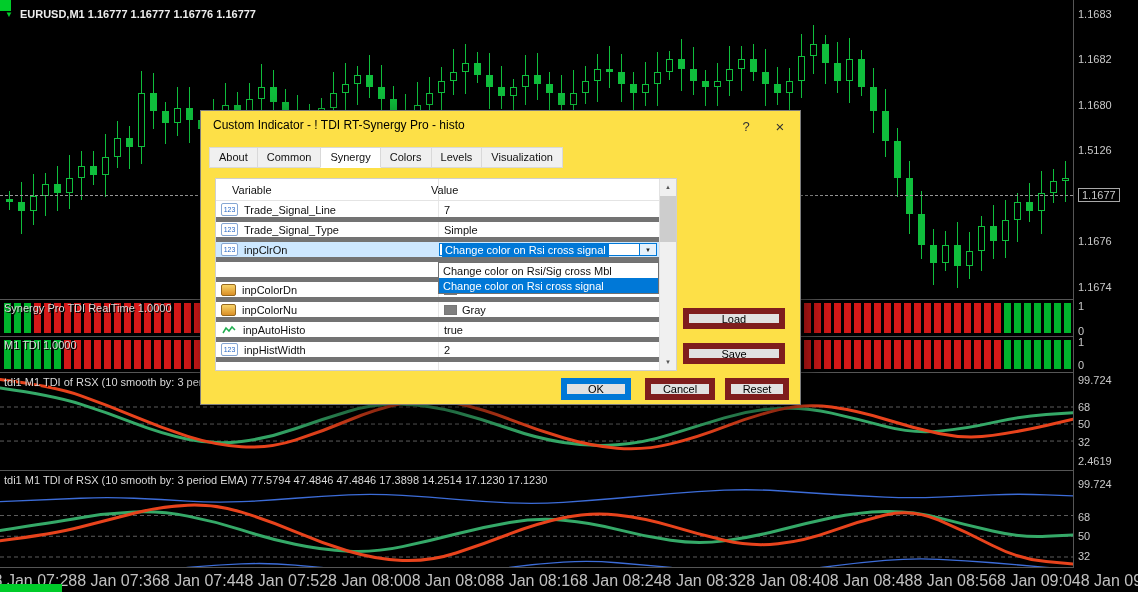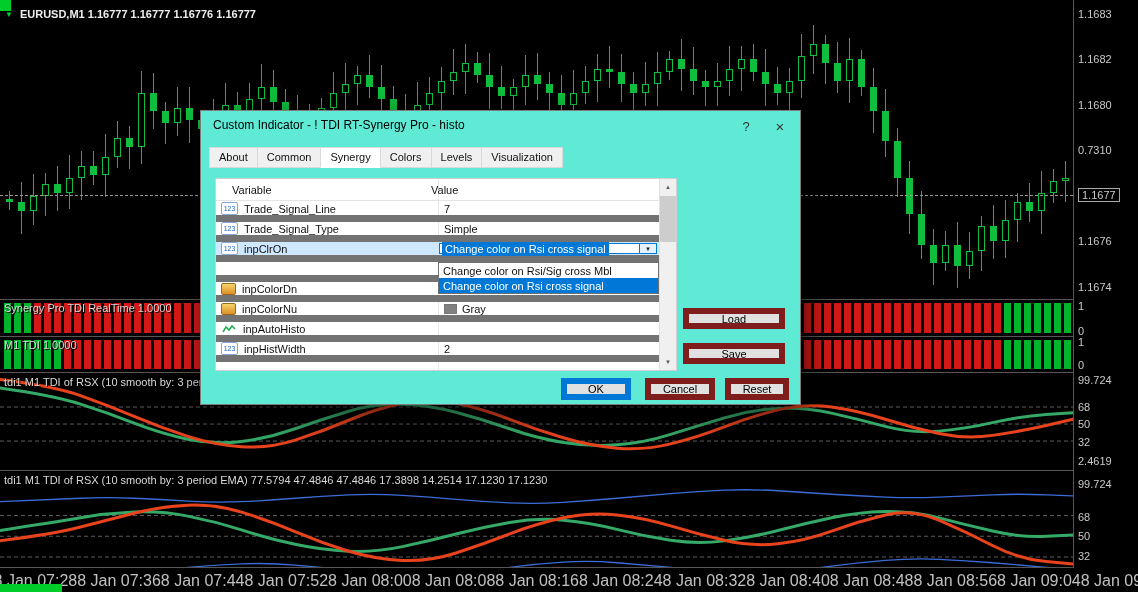--- a/index.html
+++ b/index.html
@@ -33,37 +33,37 @@
 
   
   .ind-win { position: absolute; left: 0; width: 1073px; background: #000; overflow: hidden; }
   .win-label { position: absolute; left: 4px; top: 2px; font-size: 11px; color: #d9d9d9; z-index: 3; white-space: nowrap; text-shadow: 1px 1px 0 #000; }
   .hbar { position: absolute; top: 3px; bottom: 3px; width: 7px; }
   .hbar.green { background: #00b42c; }
   .hbar.red { background: #d41818; }
   .lvl { stroke: #5d5d5d; stroke-dasharray: 4 3; stroke-width: 1; }
 
   
-  #dialog { position: absolute; left: 200px; top: 110px; width: 601px; height: 295px; background: #5eead4; border: 1px solid #7e7e7e; box-shadow: 6px 10px 26px rgba(0,0,0,.6); z-index: 10; font-size: 11px; color: #111; }
+  #dialog { position: absolute; left: 200px; top: 110px; width: 601px; height: 295px; background: #fde047; border: 1px solid #7e7e7e; box-shadow: 6px 10px 26px rgba(0,0,0,.6); z-index: 10; font-size: 11px; color: #111; }
   .dlg-title { position: absolute; top: 0; left: 0; right: 0; height: 28px; display: flex; align-items: center; padding-left: 12px; font-size: 12px; color: #000; }
   .dlg-ctl { position: absolute; top: 5px; width: 28px; height: 20px; display: flex; align-items: center; justify-content: center; color: #333; font-size: 13px; cursor: default; }
   #help-btn { right: 40px; }
   #close-btn { right: 6px; font-size: 15px; }
 
   .dlg-tabs { position: absolute; left: 8px; top: 36px; display: flex; }
   .tab { padding: 3px 9px 4px; border: 1px solid #d9d9d9; background: #f0f0f0; margin-right: -1px; font-size: 11px; }
   .tab.active { background: #fff; border-bottom-color: #fff; position: relative; z-index: 2; }
 
   #tbl { position: absolute; left: 14px; top: 67px; width: 462px; height: 193px; border: 1px solid #cfcfcf; background: #fff; }
   .col-div { position: absolute; left: 222px; top: 0; bottom: 0; width: 1px; background: #e7e7e7; }
   .tbl-head { position: absolute; top: 0; left: 0; right: 17px; height: 22px; border-bottom: 1px solid #e4e4e4; display: flex; align-items: center; }
   .th-var { padding-left: 16px; width: 206px; }
   .th-val { padding-left: 9px; }
   #tbl-rows { position: absolute; top: 23px; left: 0; right: 17px; bottom: 0; }
-  .trow { height: 20px; display: flex; border-bottom: 7px solid #737373; }
+  .trow { height: 20px; display: flex; border-bottom: 5px solid #737373; }
   .trow.sel { background: #cde8ff; }
   .cname { width: 222px; display: flex; align-items: center; padding-left: 5px; gap: 6px; overflow: hidden; }
   .cval { flex: 1; display: flex; align-items: center; padding-left: 6px; gap: 5px; position: relative; overflow: visible; }
   .ic { flex: 0 0 auto; display: inline-flex; align-items: center; justify-content: center; }
   .ic-123 { width: 17px; height: 13px; border: 1px solid #86a7d3; border-radius: 2px; background: #fff; color: #2a6bc8; font-size: 7px; }
   .ic-color { width: 15px; height: 12px; border: 1px solid #96691f; border-radius: 2px; background: linear-gradient(180deg, #f8d469, #da8f27); }
   .ic-line { width: 16px; height: 12px; }
   .swatch { width: 13px; height: 10px; border: 1px solid #777; flex: 0 0 auto; }
 
   .combo { position: absolute; left: 1px; right: 2px; top: 1px; bottom: 1px; border: 1px solid #0078d7; background: #fff; display: flex; align-items: center; padding-left: 2px; }
@@ -285,21 +285,21 @@
     <div class="sep" style="top:336px"></div>
     <div class="sep" style="top:372px"></div>
     <div class="sep" style="top:470px"></div>
     <div class="sep" style="top:567px"></div>
     <div id="vsep"></div>
 
     <div id="price-axis">
         <span class="ax" style="top: 14px;">1.1683</span>
         <span class="ax" style="top: 59px;">1.1682</span>
         <span class="ax" style="top: 105px;">1.1680</span>
-        <span class="ax" style="top: 150px;">0.7310</span>
+        <span class="ax" style="top: 150px;">1.5126</span>
         <span class="ax boxed" style="top: 195px;">1.1677</span>
         <span class="ax" style="top: 241px;">1.1676</span>
         <span class="ax" style="top: 287px;">1.1674</span>
         <span class="ax" style="top: 306px;">1</span>
         <span class="ax" style="top: 331px;">0</span>
         <span class="ax" style="top: 342px;">1</span>
         <span class="ax" style="top: 365px;">0</span>
         <span class="ax" style="top: 380px;">99.724</span>
         <span class="ax" style="top: 407px;">68</span>
         <span class="ax" style="top: 424px;">50</span>
@@ -651,20 +651,23 @@
           </div>
           <div class="trow">
             <div class="cname">
               <span class="ic ic-line">
                 <svg width="14" height="10" viewBox="0 0 14 10">
                   <polyline points="1,8 4,3 7,6 10,2 13,5" fill="none" stroke="#1fae4f" stroke-width="1.5"></polyline>
                 </svg>
               </span>
               <span class="nm">inpAutoHisto</span>
             </div>
+            <div class="cval">
+              <span class="vtext">true</span>
+            </div>
           </div>
           <div class="trow">
             <div class="cname">
               <span class="ic ic-123">123</span>
               <span class="nm">inpHistWidth</span>
             </div>
             <div class="cval">
               <span class="vtext">2</span>
             </div>
           </div>

